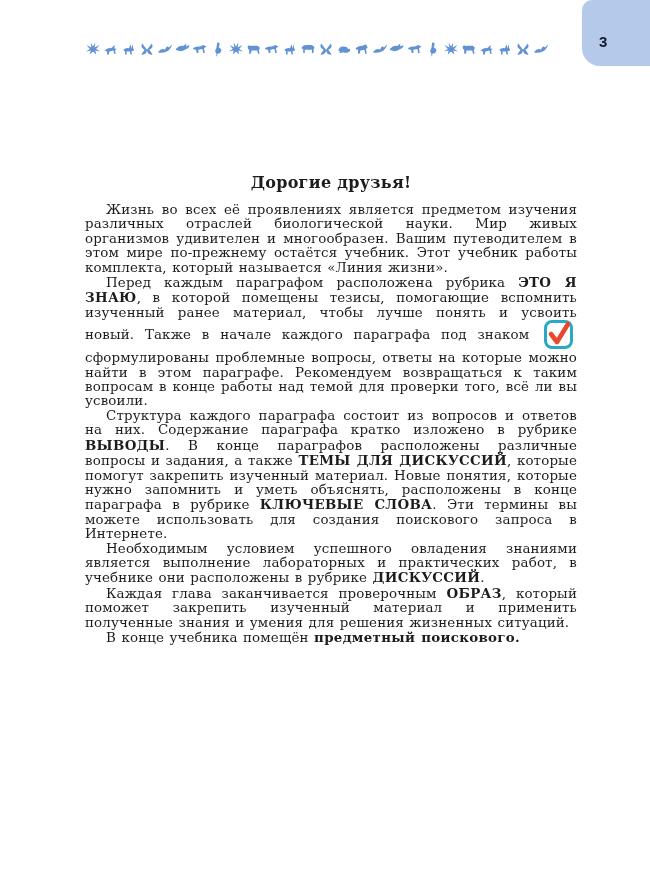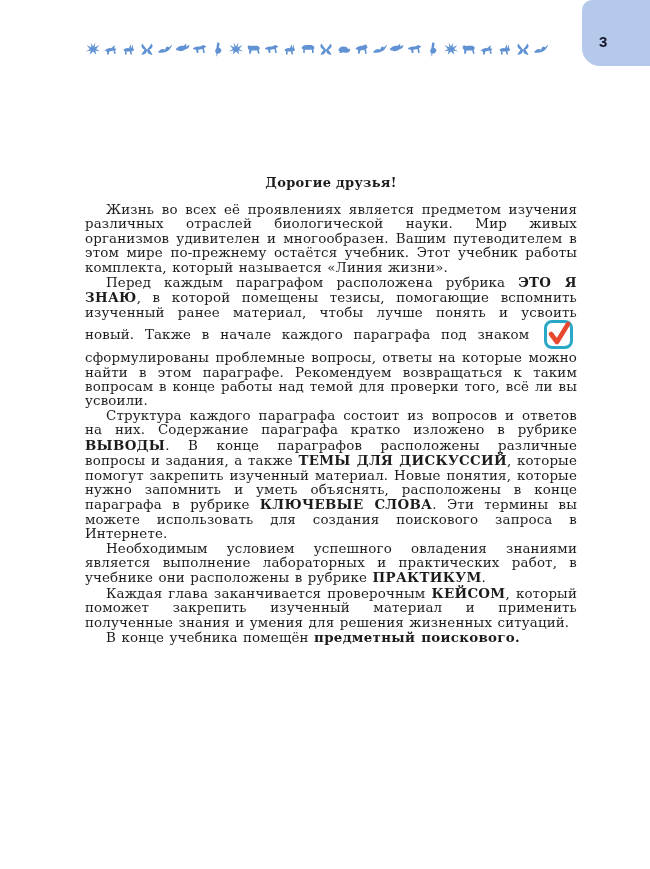--- a/index.html
+++ b/index.html
@@ -24,21 +24,21 @@
     font-family:"Liberation Sans", sans-serif; font-weight:bold;
     font-size:15px; line-height:15px;
   }
   
   .content {
     position:absolute; left:85px; top:174px; width:492px;
     font-size:13.4px; line-height:14.4px; letter-spacing:0.15px;
     text-align:justify;
   }
   .title {
-    font-size:13px; font-weight:bold; text-align:center;
+    font-size:16px; font-weight:bold; text-align:center;
     margin:0 0 12px 0; line-height:17px; letter-spacing:0.3px;
   }
   .content p { margin:0; text-indent:21px; word-spacing:1px; }
   .content b { font-weight:bold; letter-spacing:0.3px; }
   
   .check-badge {
     display:inline-block; position:relative; width:23px; height:23px;
     background:#ffffff; border:3.5px solid #2aa8c8; border-radius:8px;
     vertical-align:middle; margin:0 4px 2px 4px;
   }
@@ -187,19 +187,19 @@
   </div>
 
   <div class="content" style="color: rgb(28, 28, 28);">
     <h1 class="title">Дорогие друзья!</h1>
     <div>
         <p>Жизнь во всех её проявлениях является предметом изучения различных отраслей биологической науки. Мир живых организмов удивителен и многообразен. Вашим путеводителем в этом мире по-прежнему остаётся учебник. Этот учебник работы комплекта, который называется «Линия жизни».</p>
         <p>Перед каждым параграфом расположена рубрика <b>ЭТО Я ЗНАЮ</b>, в которой помещены тезисы, помогающие вспомнить изученный ранее материал, чтобы лучше понять и усвоить новый. Также в начале каждого параграфа под знаком <span class="check-badge" style="border-color: rgb(42, 168, 200);"><svg viewBox="0 0 23 25">
               <path d="M4 13 L10 21 L21 3" fill="none" stroke="#e8492e" stroke-width="4.6" stroke-linecap="round" stroke-linejoin="round"></path>
             </svg></span> сформулированы проблемные вопросы, ответы на которые можно найти в этом параграфе. Рекомендуем возвращаться к таким вопросам в конце работы над темой для проверки того, всё ли вы усвоили.</p>
         <p>Структура каждого параграфа состоит из вопросов и ответов на них. Содержание параграфа кратко изложено в рубрике <b>ВЫВОДЫ</b>. В конце параграфов расположены различные вопросы и задания, а также <b>ТЕМЫ ДЛЯ ДИСКУССИЙ</b>, которые помогут закрепить изученный материал. Новые понятия, которые нужно запомнить и уметь объяснять, расположены в конце параграфа в рубрике <b>КЛЮЧЕВЫЕ СЛОВА</b>. Эти термины вы можете использовать для создания поискового запроса в Интернете.</p>
-        <p>Необходимым условием успешного овладения знаниями является выполнение лабораторных и практических работ, в учебнике они расположены в рубрике <b>ПРАКТИКУМ</b>.</p>
-        <p>Каждая глава заканчивается проверочным <b>КЕЙСОМ</b>, который поможет закрепить изученный материал и применить полученные знания и умения для решения жизненных ситуаций.</p>
+        <p>Необходимым условием успешного овладения знаниями является выполнение лабораторных и практических работ, в учебнике они расположены в рубрике <b>ДИСКУССИЙ</b>.</p>
+        <p>Каждая глава заканчивается проверочным <b>ОБРАЗ</b>, который поможет закрепить изученный материал и применить полученные знания и умения для решения жизненных ситуаций.</p>
         <p>В конце учебника помещён <b>предметный поискового.</b></p>
       </div>
   </div>
 
 </div>
 
 </body></html>

